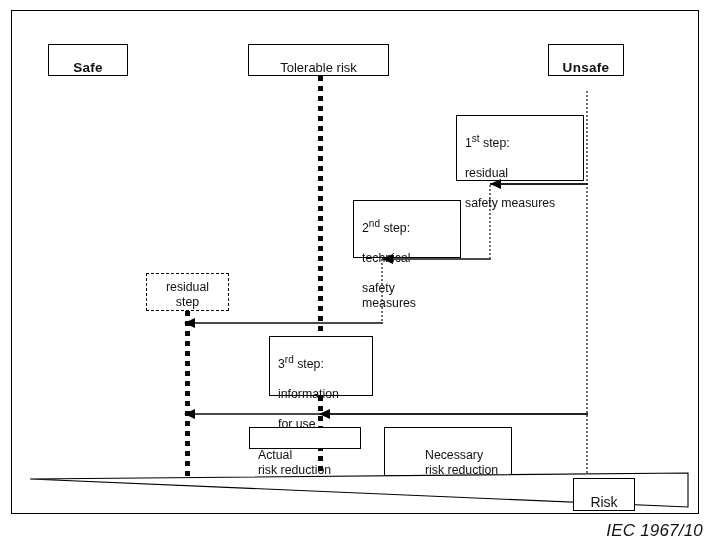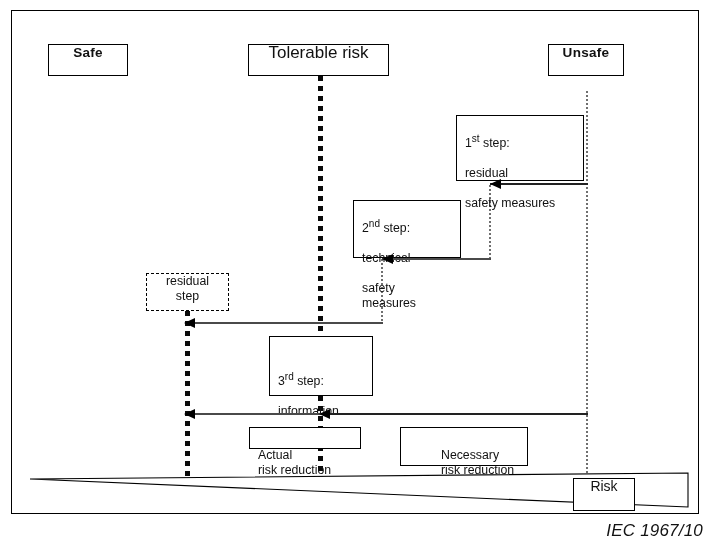--- a/index.html
+++ b/index.html
@@ -30,21 +30,21 @@
     background:#fff;
     color:#111;
     font-size:12.3px;
     line-height:15px;
     padding:5px 8px;
     white-space:pre-line;
   }
   .box.center{
     text-align:center;
     display:flex;
-    align-items:flex-start;
+    align-items:flex-end;
     justify-content:center;
     padding:0;
   }
   .box.bold{
     font-weight:bold;
     font-size:13.5px;
     letter-spacing:0.3px;
   }
   .box.dashed{
     border:1px dashed #000;
@@ -112,21 +112,21 @@
     <div class="vdot-fine" style="left:574px; top:80px; height:390px;"></div>
 
     <div class="vdot-fine" style="left:477px; top:174px; height:75px;"></div>
 
     <div class="vdot-fine" style="left:369px; top:248px; height:65px;"></div>
 
     <div class="box center bold" style="left:36px; top:33px; width:80px; height:32px;">
       <span>Safe</span>
     </div>
 
-    <div class="box center" style="left:236px; top:33px; width:141px; height:32px; font-size:17px;">
+    <div class="box center" style="left:236px; top:33px; width:141px; height:32px; font-size:13px;">
       <span>Tolerable risk</span>
     </div>
 
     <div class="box center bold" style="left:536px; top:33px; width:76px; height:32px;">
       <span>Unsafe</span>
     </div>
 
     <div class="box" style="left:444px; top:104px; width:128px; height:66px;">
       <div style="white-space:normal;"><span>1</span><sup>st</sup>
         <span>step:</span></div>
@@ -148,37 +148,37 @@
 
     <div class="box dashed center" style="left:134px; top:262px; width:83px; height:38px; line-height:15px;">
       <span style="white-space:pre-line; text-align:center;">residual
 step</span>
     </div>
 
     <div class="harrow" style="left:175px; top:311px; width:196px;"></div>
     <div class="arrowhead" style="left:172px; top:306.5px;"></div>
 
     <div class="box" style="left:257px; top:325px; width:104px; height:60px;">
-      <div style="white-space:normal;margin-top:17px;"><span>3</span><sup>rd</sup>
+      <div style="white-space:normal;"><span>3</span><sup>rd</sup>
         <span>step:</span></div>
       <div>information</div>
       <div>for use</div>
     </div>
 
     <div class="harrow" style="left:175px; top:402px; width:136px;"></div>
     <div class="arrowhead" style="left:172px; top:397.5px;"></div>
 
     <div class="harrow dark" style="left:310px; top:402px; width:266px;"></div>
     <div class="arrowhead" style="left:307px; top:397.5px;"></div>
 
     <div class="box" style="left:237px; top:416px; width:112px; height:22px;">
       <span style="white-space:pre-line;">Actual
 risk reduction</span>
     </div>
-    <div class="box" style="left:388px; top:416px; width:128px; height:39px;padding-left:40px;">
+    <div class="box" style="left:372px; top:416px; width:128px; height:49px;padding-left:40px;">
       <span style="white-space:pre-line;">Necessary
 risk reduction</span>
     </div>
 
     <svg id="wedge" width="688" height="504">
       <polygon points="18,468 676,462 676,496 18,468" fill="#ffffff" stroke="#000000" stroke-width="1.1"></polygon>
     </svg>
 
     <div class="box center" style="left:561px; top:467px; width:62px; height:33px; font-size:14px;">
       <span>Risk</span>

